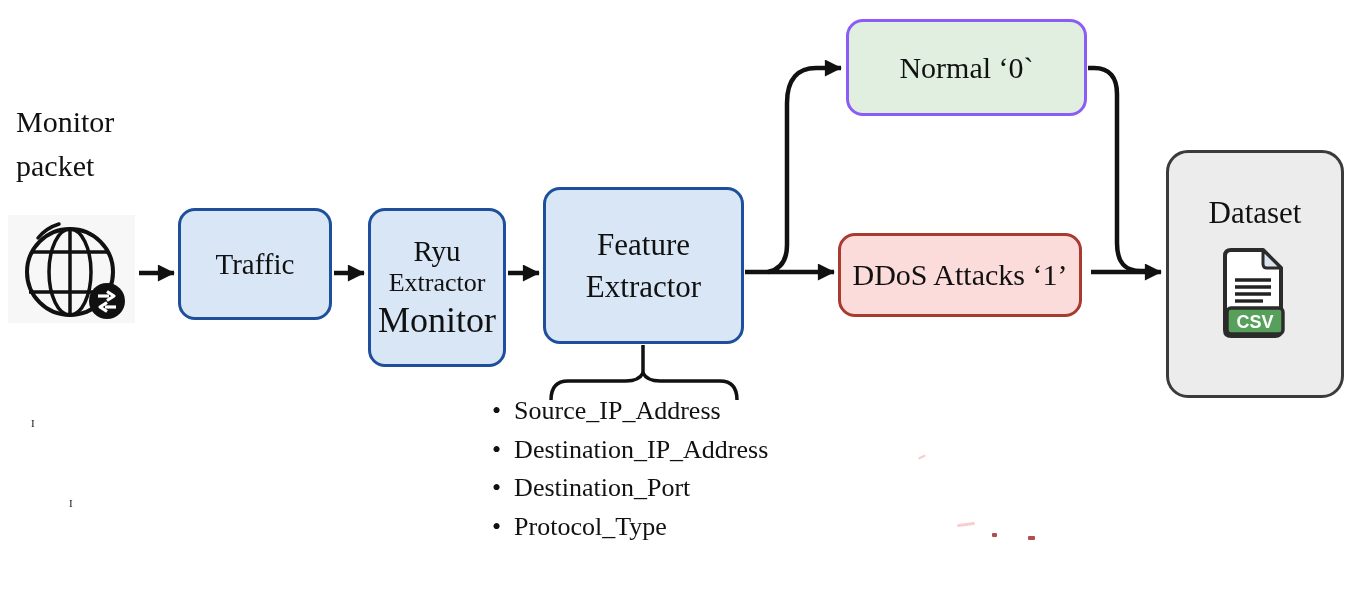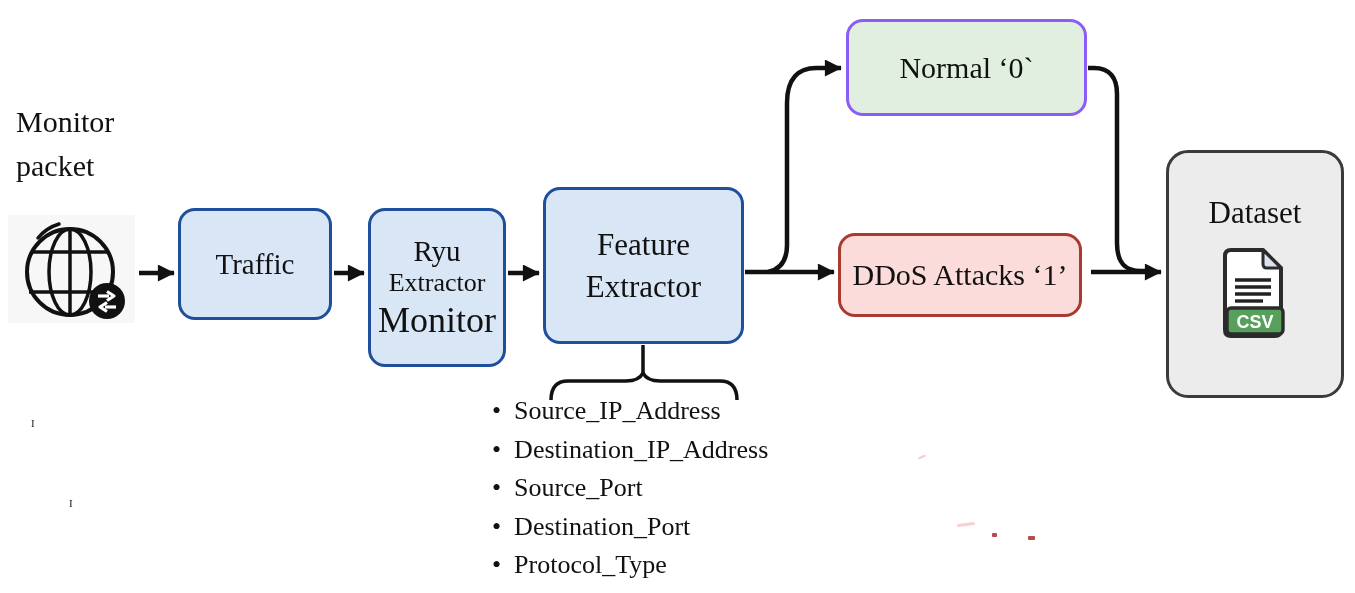--- a/index.html
+++ b/index.html
@@ -194,23 +194,20 @@
   </div>
 
   <div class="features">
     <div class="feature-row">
         <span>Source_IP_Address</span>
       </div>
     <div class="feature-row">
         <span>Destination_IP_Address</span>
       </div>
     <div class="feature-row">
-        <span>Source_Port</span>
-      </div>
-    <div class="feature-row">
         <span>Destination_Port</span>
       </div>
     <div class="feature-row">
         <span>Protocol_Type</span>
       </div>
   </div>
 
   <div class="artifact-i" style="left:31px; top:417px;">I</div>
   <div class="artifact-i" style="left:69px; top:497px;">I</div>
   <div class="pink-mark" style="left:957px; top:523px; width:18px; height:3px; transform:rotate(-8deg);"></div>

